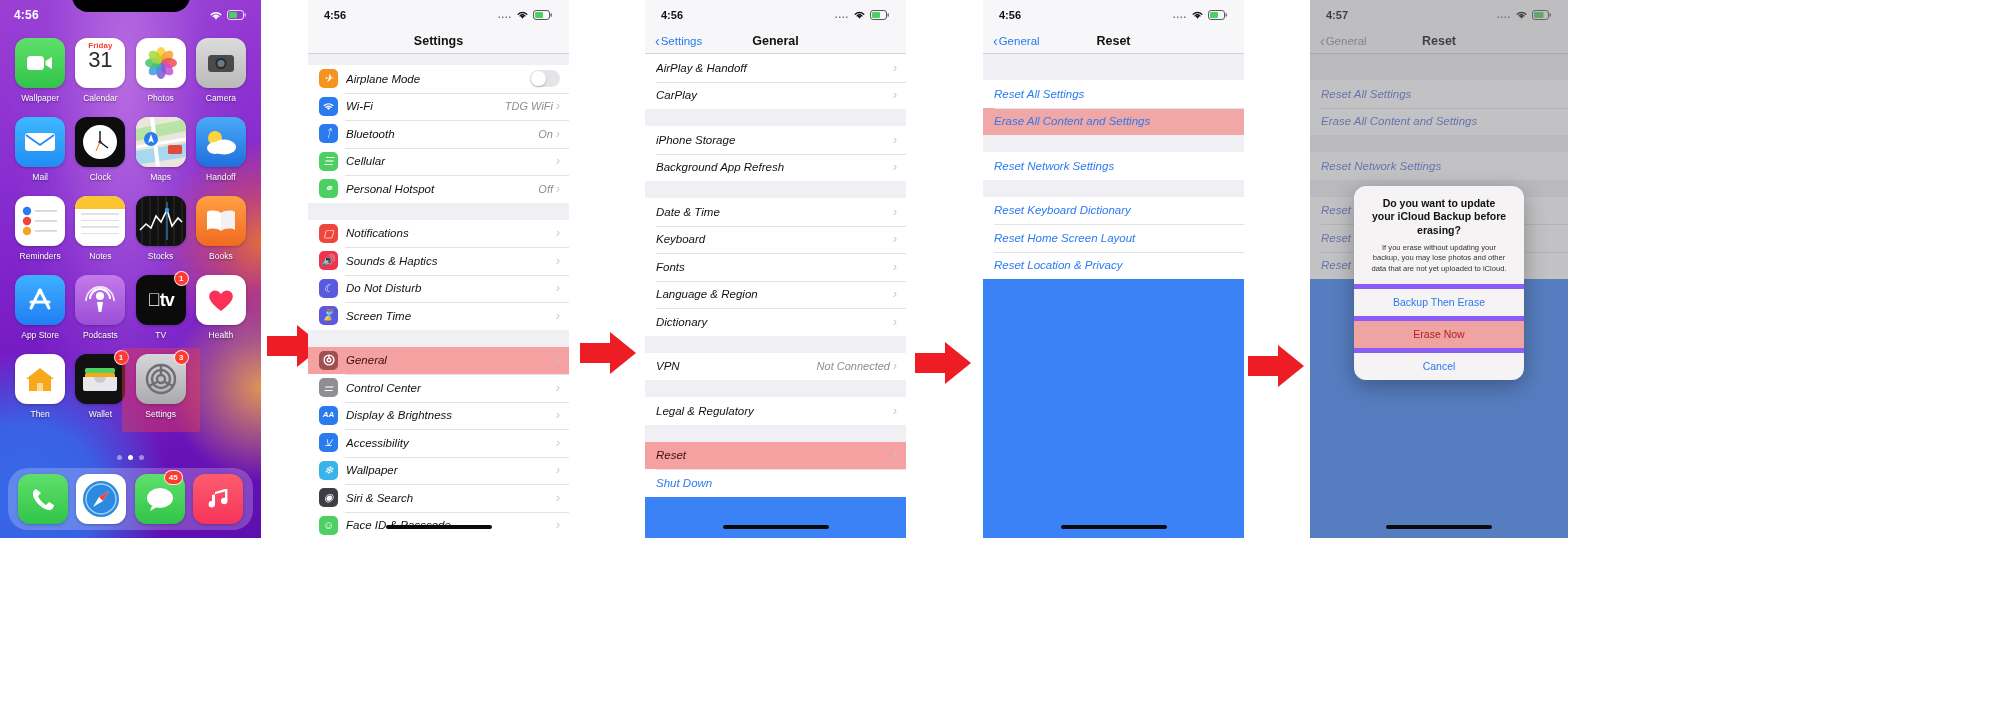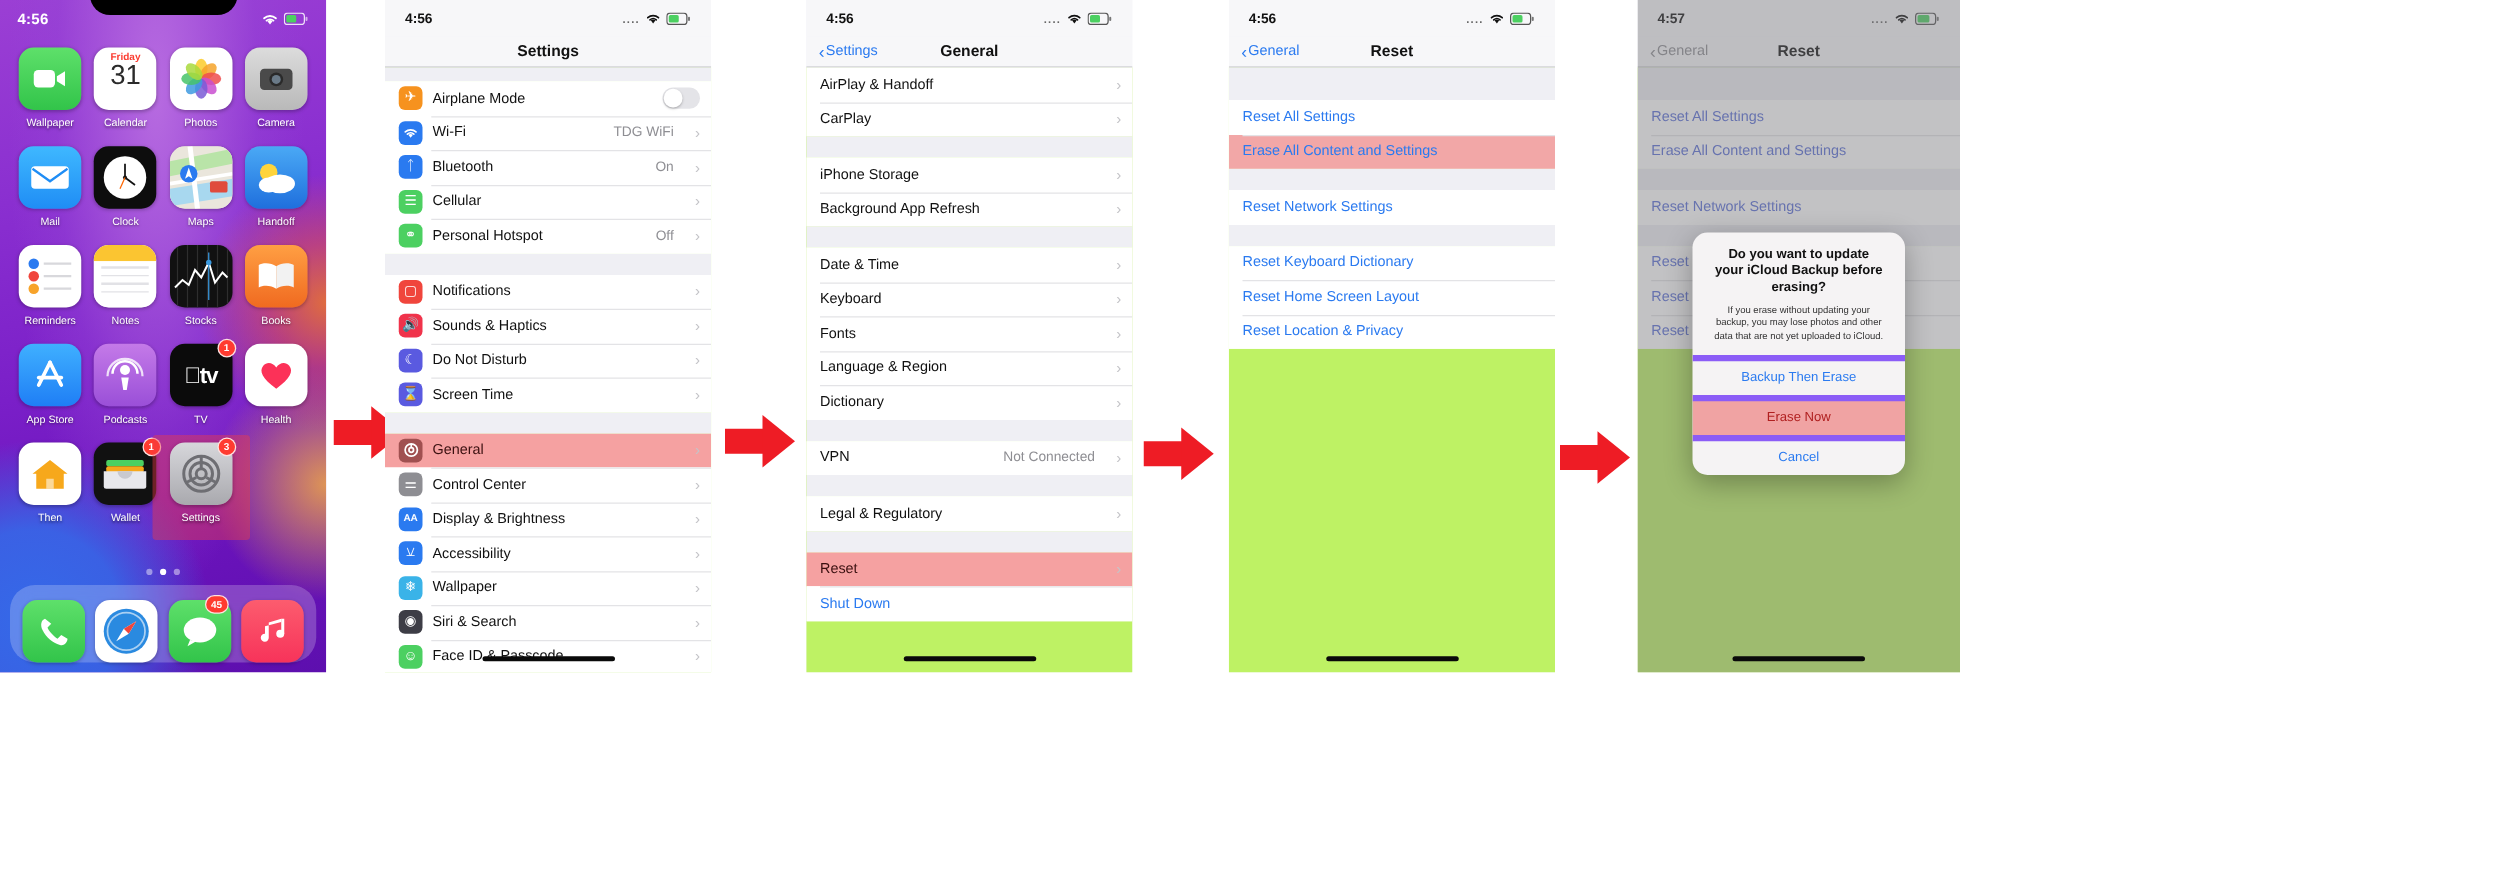--- a/index.html
+++ b/index.html
@@ -70,21 +70,21 @@
     border:1.2px solid rgba(255,255,255,.85); font-weight:bold;
   }
   .highlight-box { position:absolute; inset:-6px -9px -13px -9px; background:rgba(240,60,70,.42); border-radius:3px; }
 
   .page-dots { position:absolute; bottom:78px; left:0; right:0; display:flex; justify-content:center; gap:6px; }
   .page-dots i { width:5px; height:5px; border-radius:50%; background:rgba(255,255,255,.45); display:block; }
   .page-dots i.on { background:#fff; }
   .dock {
     position:absolute; bottom:8px; left:8px; right:8px; height:62px;
     background:rgba(255,255,255,.22); border-radius:20px;
-    display:flex; align-items:flex-end; justify-content:space-around; padding:0 6px;
+    display:flex; align-items:center; justify-content:space-around; padding:0 6px;
     backdrop-filter:blur(8px);
   }
 
   
   .ios { position:relative; width:100%; height:100%; background:#f2f2f7; display:flex; flex-direction:column; }
   .ios-status {
     height:29px; flex:none; background:#f7f7f9;
     display:flex; align-items:center; justify-content:space-between; padding:0 16px;
     font-size:11px; font-weight:bold; color:#111;
   }
@@ -92,42 +92,42 @@
     flex:none; height:25px; background:#f7f7f9;
     display:flex; align-items:center; position:relative; padding:0 10px;
     border-bottom:1px solid #d2d2d6;
   }
   .ios-nav .back { font-size:11.5px; color:#2a7af0; display:flex; align-items:center; gap:1px; cursor:pointer; }
   .ios-nav .back .chev { font-size:14px; line-height:1; }
   .ios-nav .ttl {
     position:absolute; left:0; right:0; text-align:center;
     font-size:12.5px; font-weight:bold; color:#111; pointer-events:none;
   }
-  .ios-body { flex:1; overflow:hidden; background:#bef264; }
+  .ios-body { flex:1; overflow:hidden; background:#3b82f6;font-style:italic; }
 
   .grp { background:#fff; }
   .gap { height:17px; background:#efeff4; }
   .gap.sm { height:11px; }
   .gap.lg { height:26px; }
 
   .row {
     display:flex; align-items:center; height:27.5px; padding:0 9px 0 11px;
     background:#fff; position:relative; font-size:11.5px; color:#111;
   }
   .row + .row::before {
     content:""; position:absolute; left:37px; right:0; top:0; height:1px; background:#e3e3e6;
   }
   .row.noicon + .row.noicon::before { left:11px; }
   .row .sicon {
     width:19px; height:19px; border-radius:5px; margin-right:8px; flex:none;
     display:flex; align-items:center; justify-content:center;
     color:#fff; font-size:11px; line-height:1;
   }
   .row .lbl { flex:1; white-space:nowrap; overflow:hidden; text-overflow:ellipsis; }
-  .row .val { color:#8e8e93; font-size:11px; margin-right:17px; white-space:nowrap; }
+  .row .val { color:#8e8e93; font-size:11px; margin-right:3px; white-space:nowrap; }
   .row .chev { color:#c4c4c8; font-size:12px; line-height:1; }
   .row.hl { background:#f5a1a1; }
   .row.hl .lbl { color:#3a1010; }
   .row.hl2 { background:#f2a7a7; }
   .row.blue .lbl { color:#2a7af0; }
   .row.blue2 .lbl { color:#5a6fd8; }
 
   .toggle { width:30px; height:17px; border-radius:9px; background:#e4e4e8; position:relative; flex:none; }
   .toggle::after { content:""; position:absolute; top:1.2px; left:1.2px; width:14.5px; height:14.5px;
                    border-radius:50%; background:#fff; box-shadow:0 1px 2px rgba(0,0,0,.25); }

